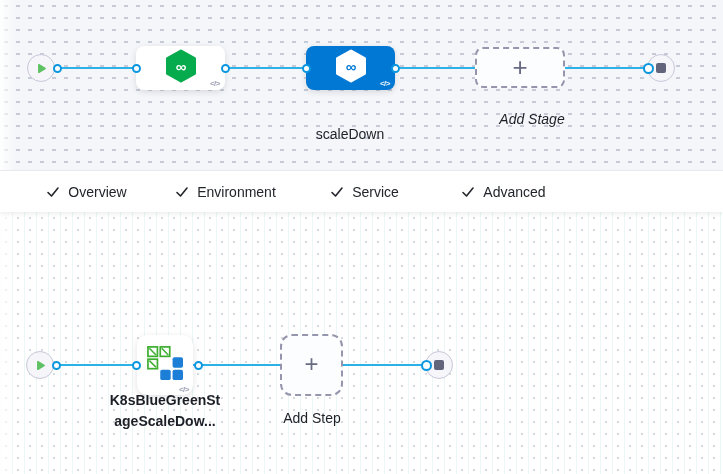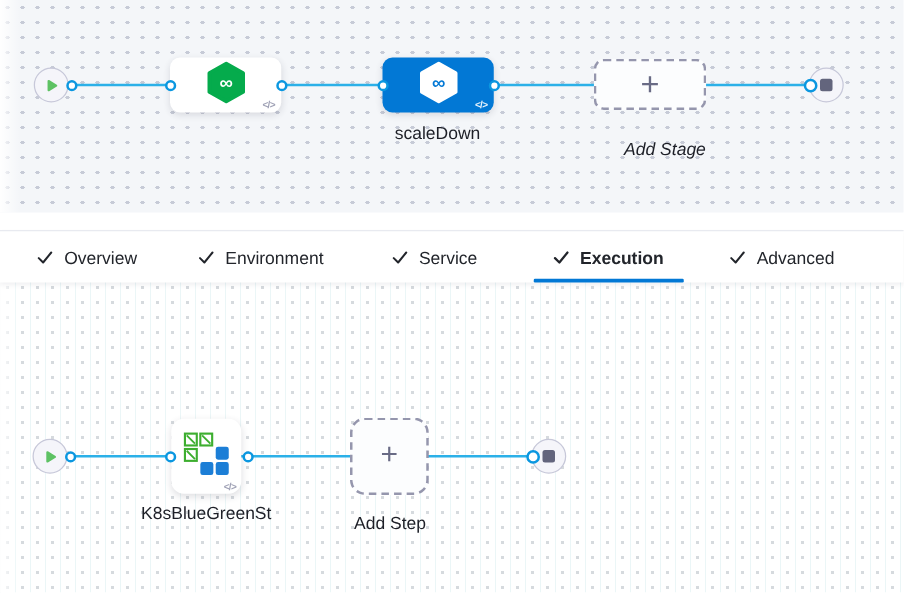--- a/index.html
+++ b/index.html
@@ -49,23 +49,23 @@
     z-index:5; display:flex; align-items:center; justify-content:center; cursor:pointer; }
   .plus-glyph { font-size:26px; font-weight:200; color:#696b85; line-height:1; margin-top:-2px; }
 
   .graph-label { position:absolute; text-align:center; font-size:14px; color:#1d1f27; z-index:3; line-height:20px; }
 
   .step-card { position:absolute; width:56px; height:60px; border-radius:10px; background:#fff; z-index:5;
     box-shadow:0 2px 6px rgba(40,41,61,0.14); display:flex; align-items:center; justify-content:center; cursor:pointer; }
   .step-card .code-badge { right:4px; bottom:1px; }
 
   
-  .tabbar { position:absolute; left:0; top:184px; width:723px; height:42px; background:#fff;
+  .tabbar { position:absolute; left:0; top:170px; width:723px; height:42px; background:#fff;
     border-top:1px solid #e8eaf0; box-shadow:0 2px 4px rgba(40,41,61,0.08); z-index:12;
-    display:flex; }
+    display:flex;padding-left:17px; }
   .tab { position:relative; width:139px; height:100%; display:flex; align-items:center; justify-content:center;
     gap:8px; font-size:14px; color:#22252b; cursor:pointer; }
   .tab.active { font-weight:700; }
   .tab-underline { position:absolute; bottom:0; left:50%; transform:translateX(-50%);
     width:120px; height:3px; background:#0278d5; border-radius:1px; display:none; }
   .tab.active .tab-underline { display:block; }
   .check-icon { display:inline-flex; }
 </style>
 </head>
 <body>
@@ -111,21 +111,21 @@
 
     <div class="add-box" style="left:475px; top:47px; width:90px; height:41px;">
       <span class="plus-glyph">+</span>
     </div>
 
     <div class="port big" style="left:642.5px; top:62.5px;"></div>
     <div class="endpoint" style="left:647px; top:54px;">
       <span class="stop-square"></span>
     </div>
 
-    <div class="graph-label" style="left:290px; top:96px; width:120px;">scaleDown</div>
+    <div class="graph-label" style="left:290px; top:124px; width:120px;">scaleDown</div>
     <div class="graph-label" style="left:472px; top:109px; width:120px;font-style:italic;">Add Stage</div>
 
     <div class="left-fade"></div>
   </div>
 
   <div class="tabbar">
     <div class="tab">
       <span class="check-icon">
           <svg width="14" height="14" viewBox="0 0 14 14">
             <path d="M2 7.5 L5.5 11 L12 3" fill="none" stroke="#22252b" stroke-width="1.6" stroke-linecap="round" stroke-linejoin="round"></path>
@@ -144,29 +144,20 @@
 
     </div>
     <div class="tab">
       <span class="check-icon">
           <svg width="14" height="14" viewBox="0 0 14 14">
             <path d="M2 7.5 L5.5 11 L12 3" fill="none" stroke="#22252b" stroke-width="1.6" stroke-linecap="round" stroke-linejoin="round"></path>
           </svg>
         </span>
       <span>Service</span>
 
-    </div>
-    <div class="tab active">
-      <span class="check-icon">
-          <svg width="14" height="14" viewBox="0 0 14 14">
-            <path d="M2 7.5 L5.5 11 L12 3" fill="none" stroke="#22252b" stroke-width="1.8" stroke-linecap="round" stroke-linejoin="round"></path>
-          </svg>
-        </span>
-      <span>Execution</span>
-      <span class="tab-underline"></span>
     </div>
     <div class="tab">
       <span class="check-icon">
           <svg width="14" height="14" viewBox="0 0 14 14">
             <path d="M2 7.5 L5.5 11 L12 3" fill="none" stroke="#22252b" stroke-width="1.6" stroke-linecap="round" stroke-linejoin="round"></path>
           </svg>
         </span>
       <span>Advanced</span>
 
     </div>
@@ -212,21 +203,22 @@
 
     <div class="add-box" style="left:280px; top:122px; width:63px; height:62px; border-radius:12px;">
       <span class="plus-glyph" style="font-size:24px;">+</span>
     </div>
 
     <div class="port big" style="left:420.5px; top:147.5px;"></div>
     <div class="endpoint" style="left:425px; top:139px;">
       <span class="stop-square"></span>
     </div>
 
-    <div class="graph-label" style="left:95px; top:188px; width:140px; line-height:21px;">
+    <div class="graph-label" style="left:95px; top:178px; width:140px; line-height:21px;font-weight:bold;">
       <div>K8sBlueGreenSt</div>
+      <div>ageScaleDow...</div>
     </div>
     <div class="graph-label" style="left:252px; top:196px; width:120px;">Add Step</div>
 
     <div class="left-fade"></div>
   </div>
 
 </div>
 
 </body></html>

